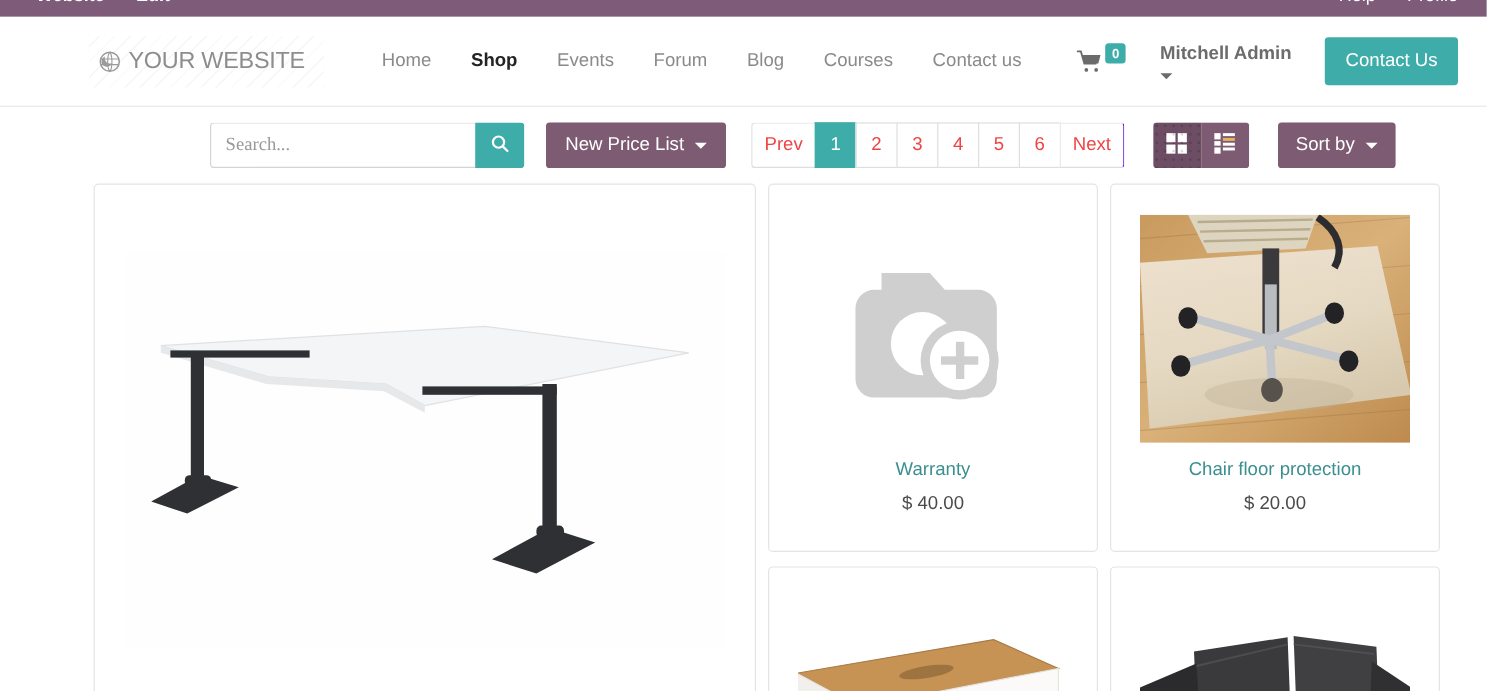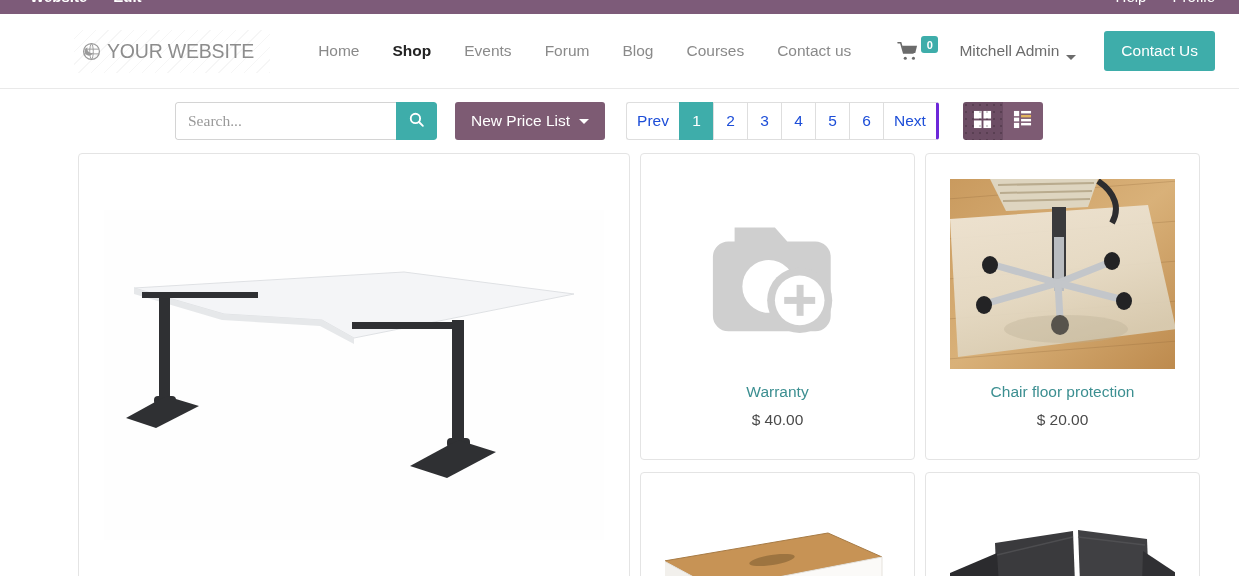--- a/index.html
+++ b/index.html
@@ -89,23 +89,24 @@
     display:flex; align-items:center; justify-content:center;
     margin-top: -5px;
     padding: 0 3px;
   }
 
   .nav-right {
     margin-left: auto;
     display: flex; align-items: center; gap: 28px;
   }
   .user-menu {
-    display:flex; align-items:flex-end; gap:7px;
-    color: #6c6c6c; font-size: 15.5px; font-weight: normal;
+    display:flex; align-items:flex-start; gap:7px;
+    color: #6c6c6c; font-size: 15.5px; font-weight: bold;
     cursor: pointer;
+    flex-direction: column;
   }
   .caret {
     width: 0; height: 0;
     border-left: 5px solid transparent;
     border-right: 5px solid transparent;
     border-top: 5px solid currentColor;
     display:inline-block;
   }
   .btn-contact {
     background: #3eadaa; color: #ffffff;
@@ -170,28 +171,28 @@
     margin-left: 9px;
     height: 38px;
   }
   .page-item {
     border: 1px solid #dedede;
     border-right: none;
     height: 38px;
     min-width: 34px;
     padding: 0 10px;
     display:flex; align-items:center; justify-content:center;
-    color: #1d4ed8;
+    color: #ef4444;
     font-size: 15.5px;
     background:#fff;
     cursor: pointer;
     text-decoration: none;
   }
   .page-item:first-child { border-radius: 3px 0 0 3px; }
-  .page-item:last-child { border-right: 3px solid #6d28d9; border-radius: 0 3px 3px 0; }
+  .page-item:last-child { border-right: 1px solid #6d28d9; border-radius: 0 3px 3px 0; }
   .page-item.active {
     background: #3eadaa;
     border-color: #3eadaa;
     color: #ffffff;
   }
 
   .view-toggle {
     display: flex;
     margin-left: 12px;
     border-radius: 3px;
@@ -378,20 +379,24 @@
           <rect x="1" y="13.5" width="5.5" height="5.5" fill="#ffffff"></rect>
           <rect x="8.5" y="1" width="10.5" height="2.6" fill="#ffffff"></rect>
           <rect x="8.5" y="5.2" width="10.5" height="2.6" fill="#e2b55f"></rect>
           <rect x="8.5" y="9.4" width="10.5" height="2.6" fill="#ffffff"></rect>
           <rect x="8.5" y="13.6" width="10.5" height="2.6" fill="#ffffff"></rect>
         </svg>
       </span>
     </button>
   </div>
 
+  <button class="btn-sortby">
+    <span>Sort by</span>
+    <span class="caret"></span>
+  </button>
 </div>
 
 <div class="grid">
 
   <div class="col-main">
     <div class="card big">
       <span>
         <svg class="photo" width="500" height="330" viewBox="0 0 500 330">
           <rect width="500" height="330" fill="#fefefe"></rect>
 

